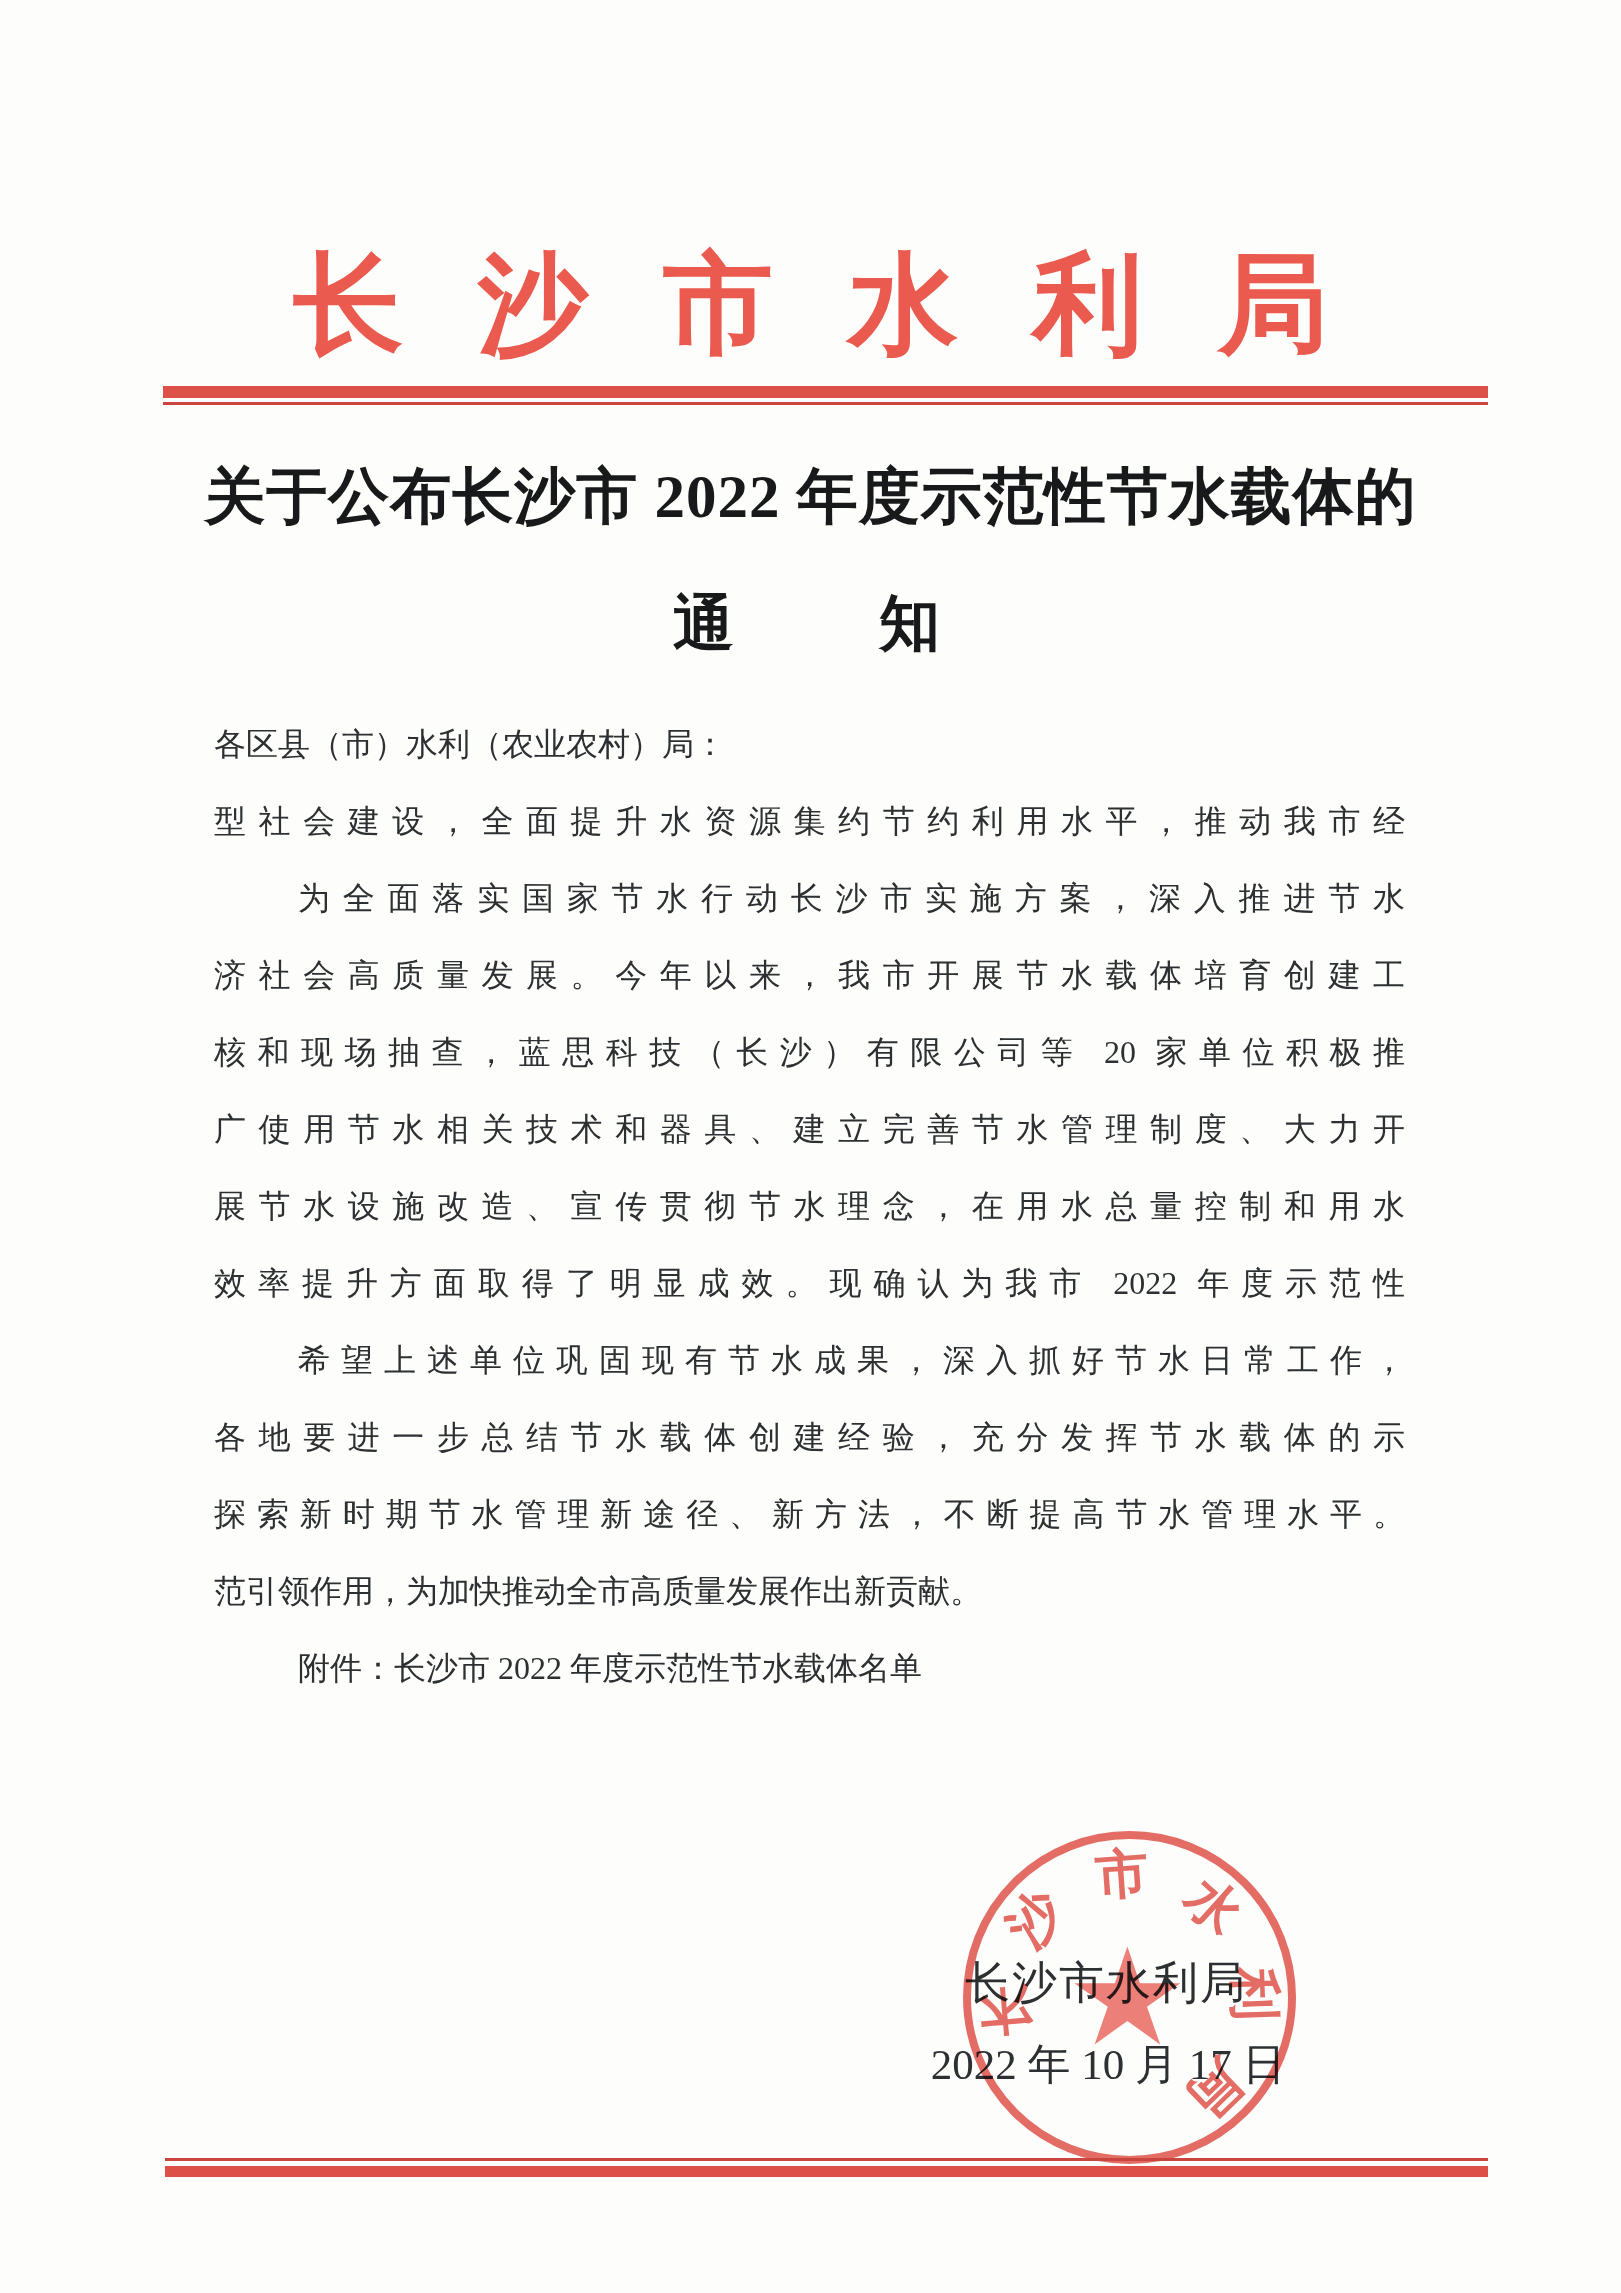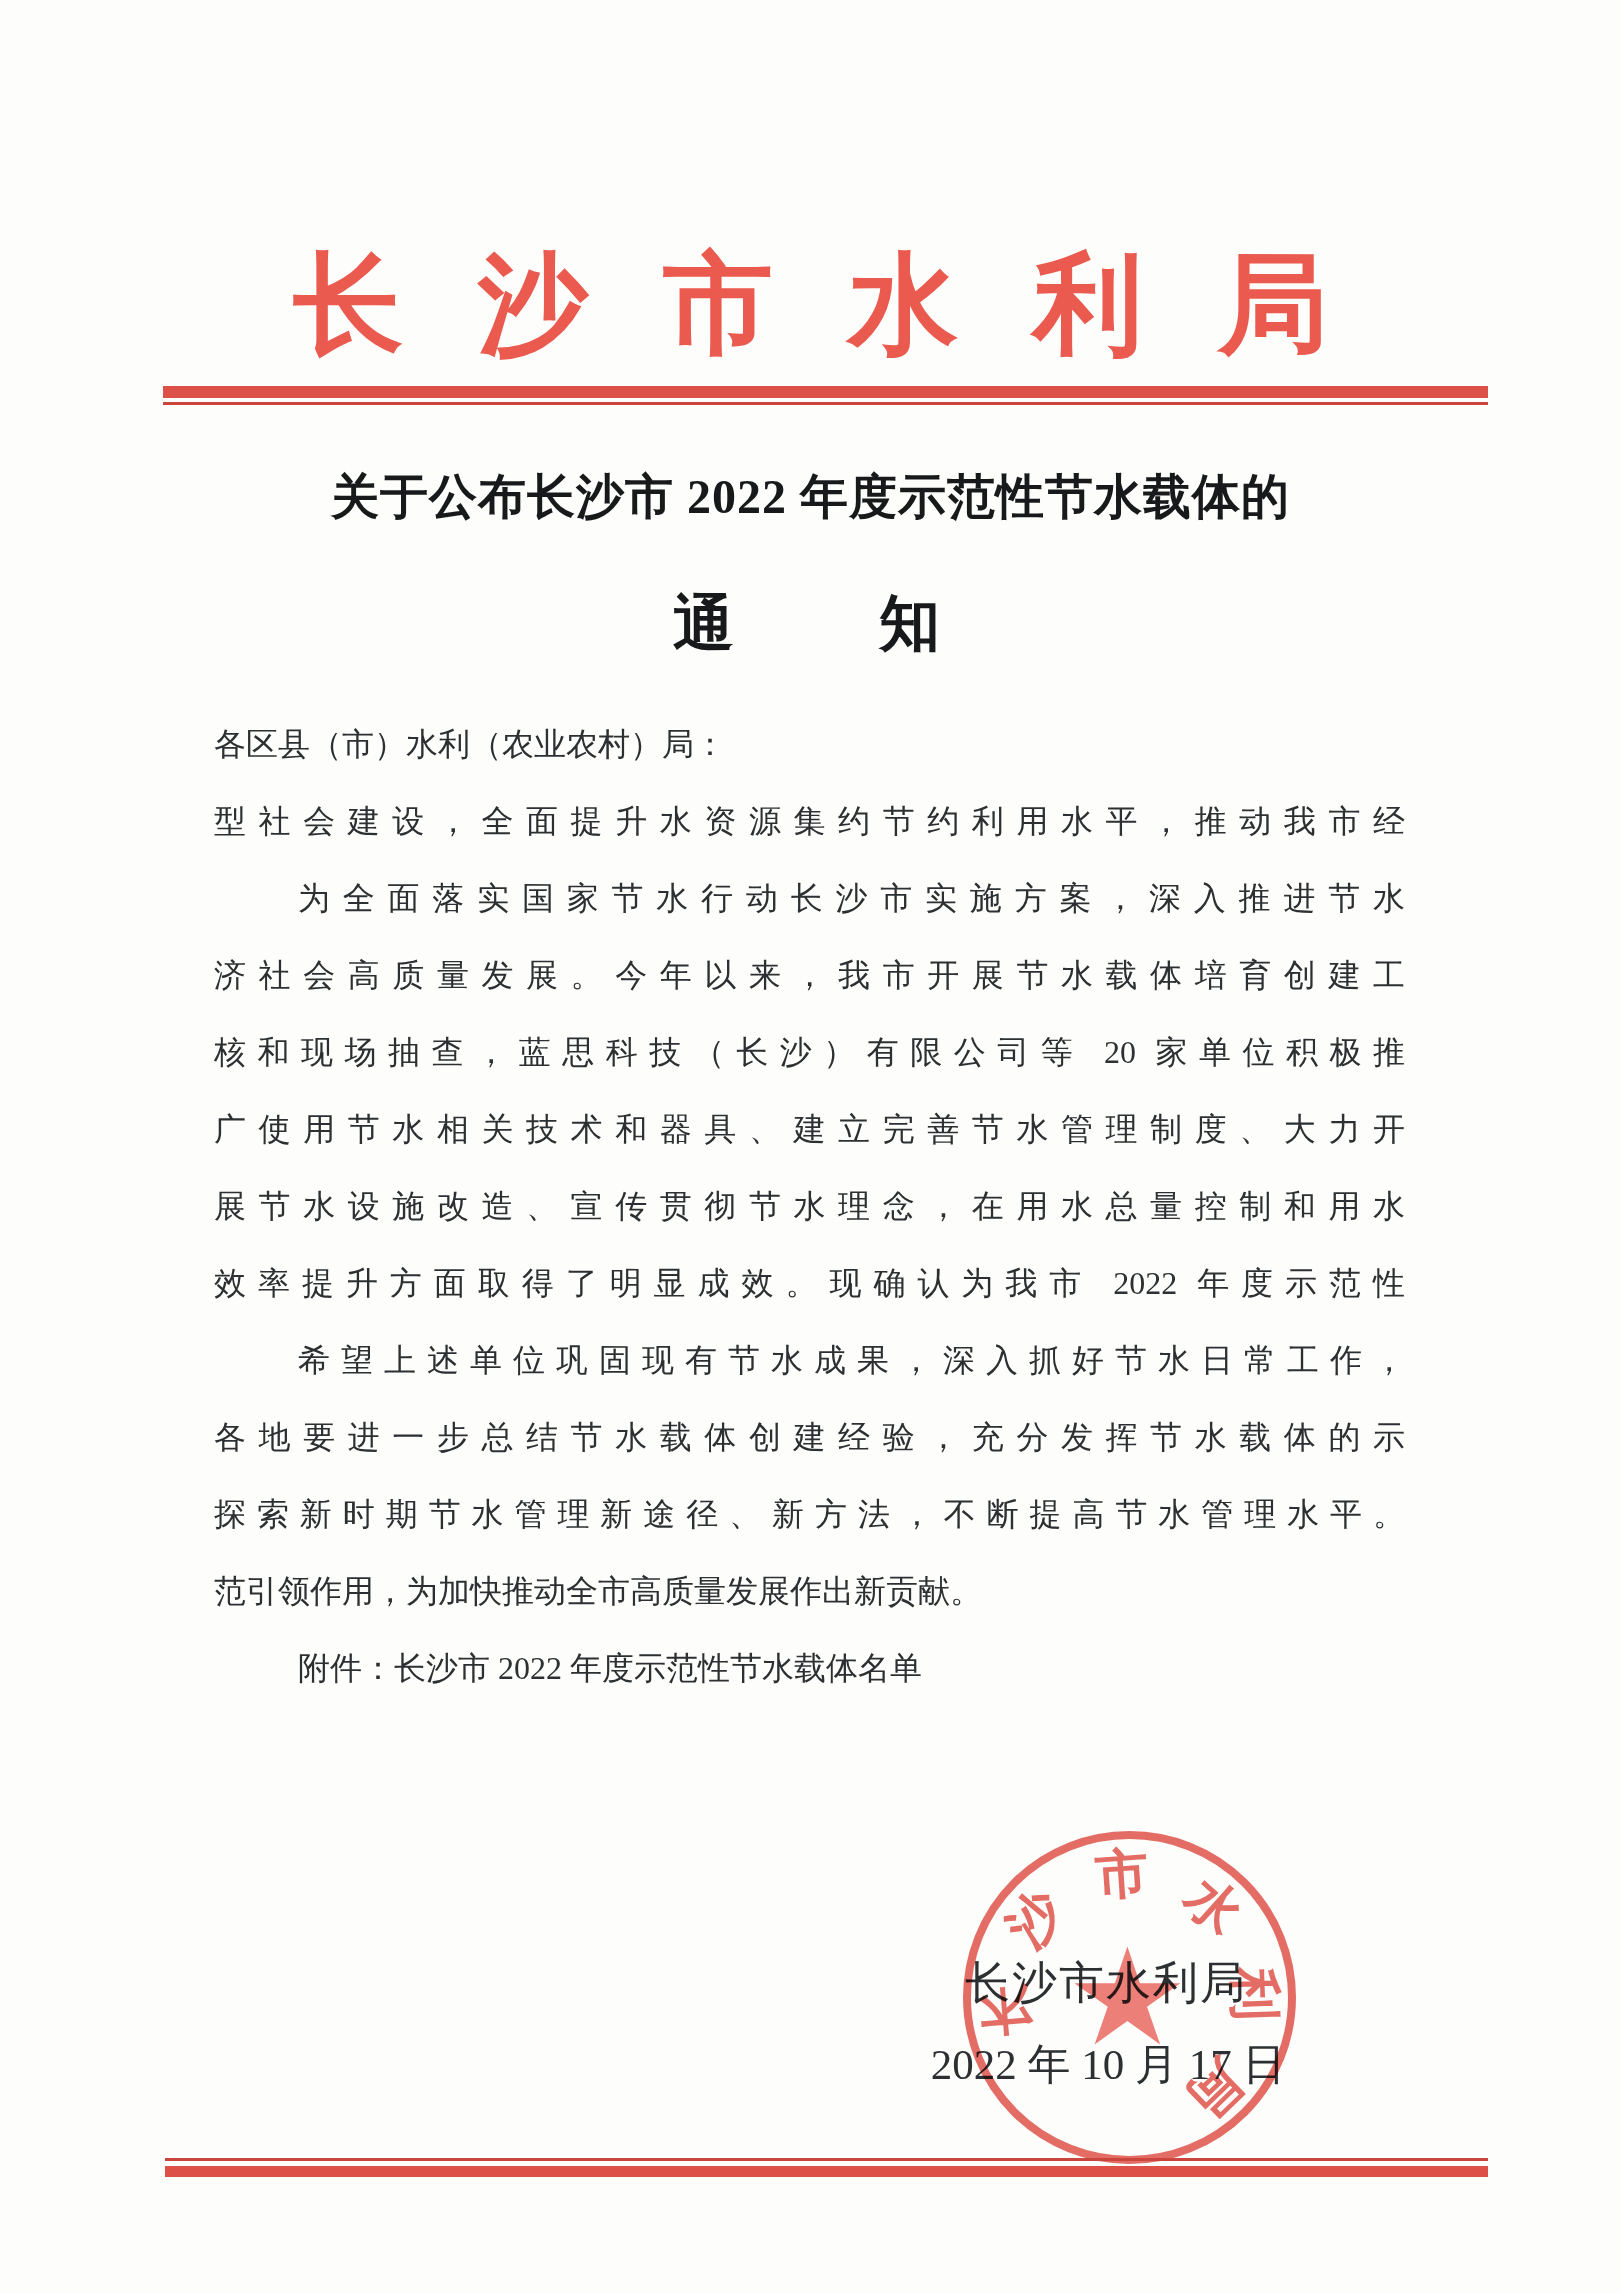--- a/index.html
+++ b/index.html
@@ -21,21 +21,21 @@
   }
   .rule{left:163px;width:1325px;}
   .rule-top-thick{top:386px;height:11.8px;background:var(--c-rule_red,#dd5047);}
   .rule-top-thin{top:402px;height:2.9px;background:var(--c-rule_dark,#c9453e);}
   .rule-bottom-thin{left:165px;top:2158px;height:2.9px;background:var(--c-rule_dark,#c9453e);}
   .rule-bottom-thick{left:165px;top:2166px;height:10.8px;background:var(--c-rule_red,#dd5047);}
 
   
   .doc-title{left:0;width:1621px;text-align:center;color:var(--c-title_black,#17191b);
     font-weight:bold;white-space:nowrap;}
-  .doc-title-1{top:461px;font-size:48px;line-height:71px;letter-spacing:1px;}
+  .doc-title-1{top:461px;font-size:61px;line-height:71px;letter-spacing:1px;}
   .doc-title-2{top:588px;font-size:61px;line-height:71px;letter-spacing:7.8px;}
 
   
   .body-block{left:214px;top:706px;width:1191px;}
   .body-line{
     font-size:32px;line-height:77px;height:77px;color:var(--c-text_black,#2d3032);
     white-space:nowrap;text-align:left;
   }
   .body-line.justify{white-space:normal;text-align:justify;text-align-last:justify;text-justify:inter-character;}
   .body-line.indent{text-indent:84px;}

